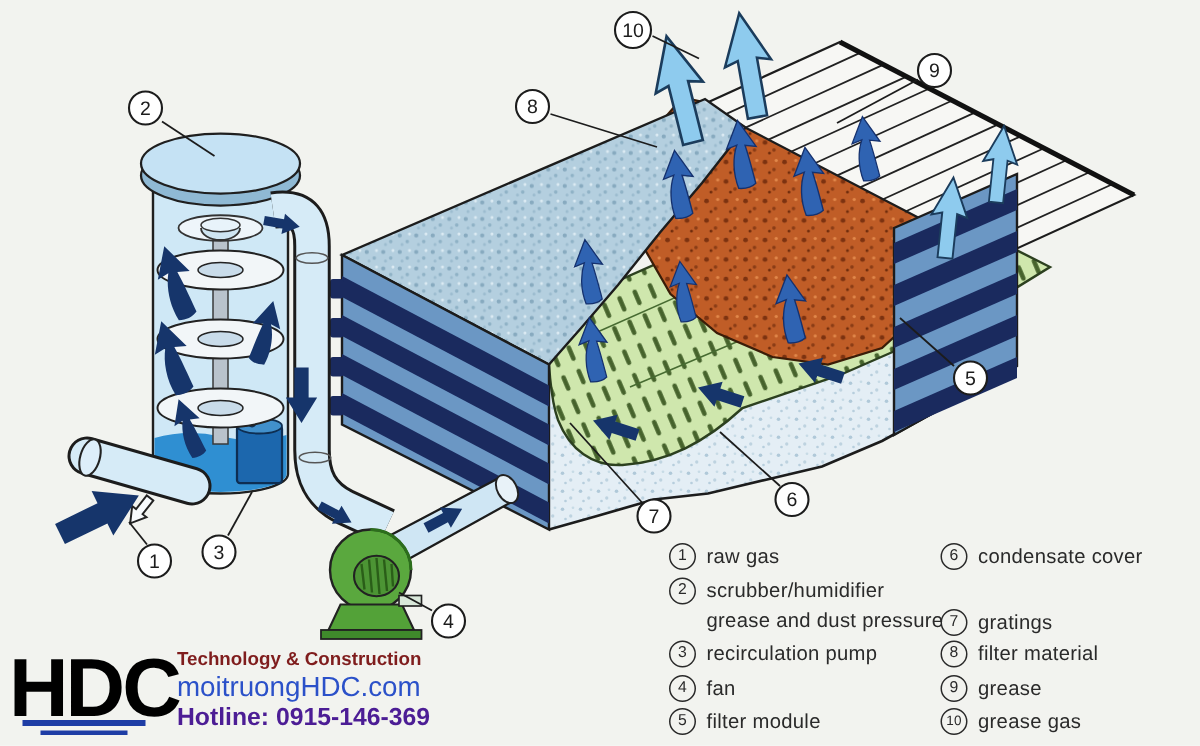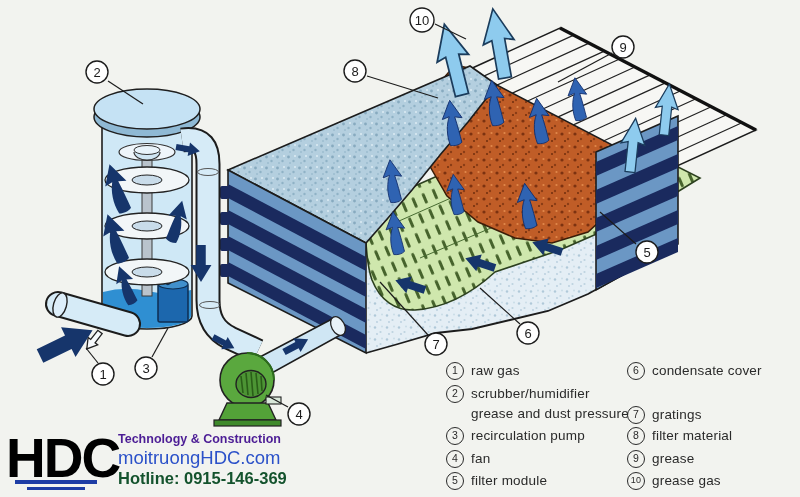--- a/index.html
+++ b/index.html
@@ -8,23 +8,23 @@
   #diagram{position:absolute;left:0;top:0;}
   .legend-item{position:absolute;display:flex;gap:7px;color:#2a2a2a;font-size:13.5px;line-height:1.5;letter-spacing:.2px;}
   .lnum{flex:none;width:16px;height:16px;margin-top:1px;border:1.4px solid #2a2a2a;border-radius:50%;
         display:flex;align-items:center;justify-content:center;font-size:10.5px;background:transparent;}
   .ltext .l2{display:block;}
   
   #logo-name{position:absolute;left:6px;top:426px;font-size:55px;font-weight:800;color:#000000;letter-spacing:-2px;}
   .logo-bar{position:absolute;background:#1e3da5;}
   #bar1{left:15px;top:480px;width:82px;height:4px;}
   #bar2{left:27px;top:487px;width:58px;height:3px;}
-  #logo-tagline{position:absolute;left:118px;top:432px;font-size:12.5px;font-weight:700;color:#4c1d95;}
+  #logo-tagline{position:absolute;left:118px;top:432px;font-size:12.5px;font-weight:700;color:#7f1d1d;}
   #logo-site{position:absolute;left:118px;top:447px;font-size:18.5px;color:#2b51c9;}
-  #logo-hotline{position:absolute;left:118px;top:469px;font-size:16.5px;font-weight:600;color:#14532d;}
+  #logo-hotline{position:absolute;left:118px;top:469px;font-size:16.5px;font-weight:600;color:#4c1d95;}
 </style>
 </head>
 <body>
 
 <div id="stage">
 
 <svg id="diagram" width="800" height="497" viewBox="0 0 800 497">
   <defs>
     <pattern id="stipA" width="11" height="11" patternUnits="userSpaceOnUse">
       <rect width="11" height="11" fill="#b4cfdf"></rect>

